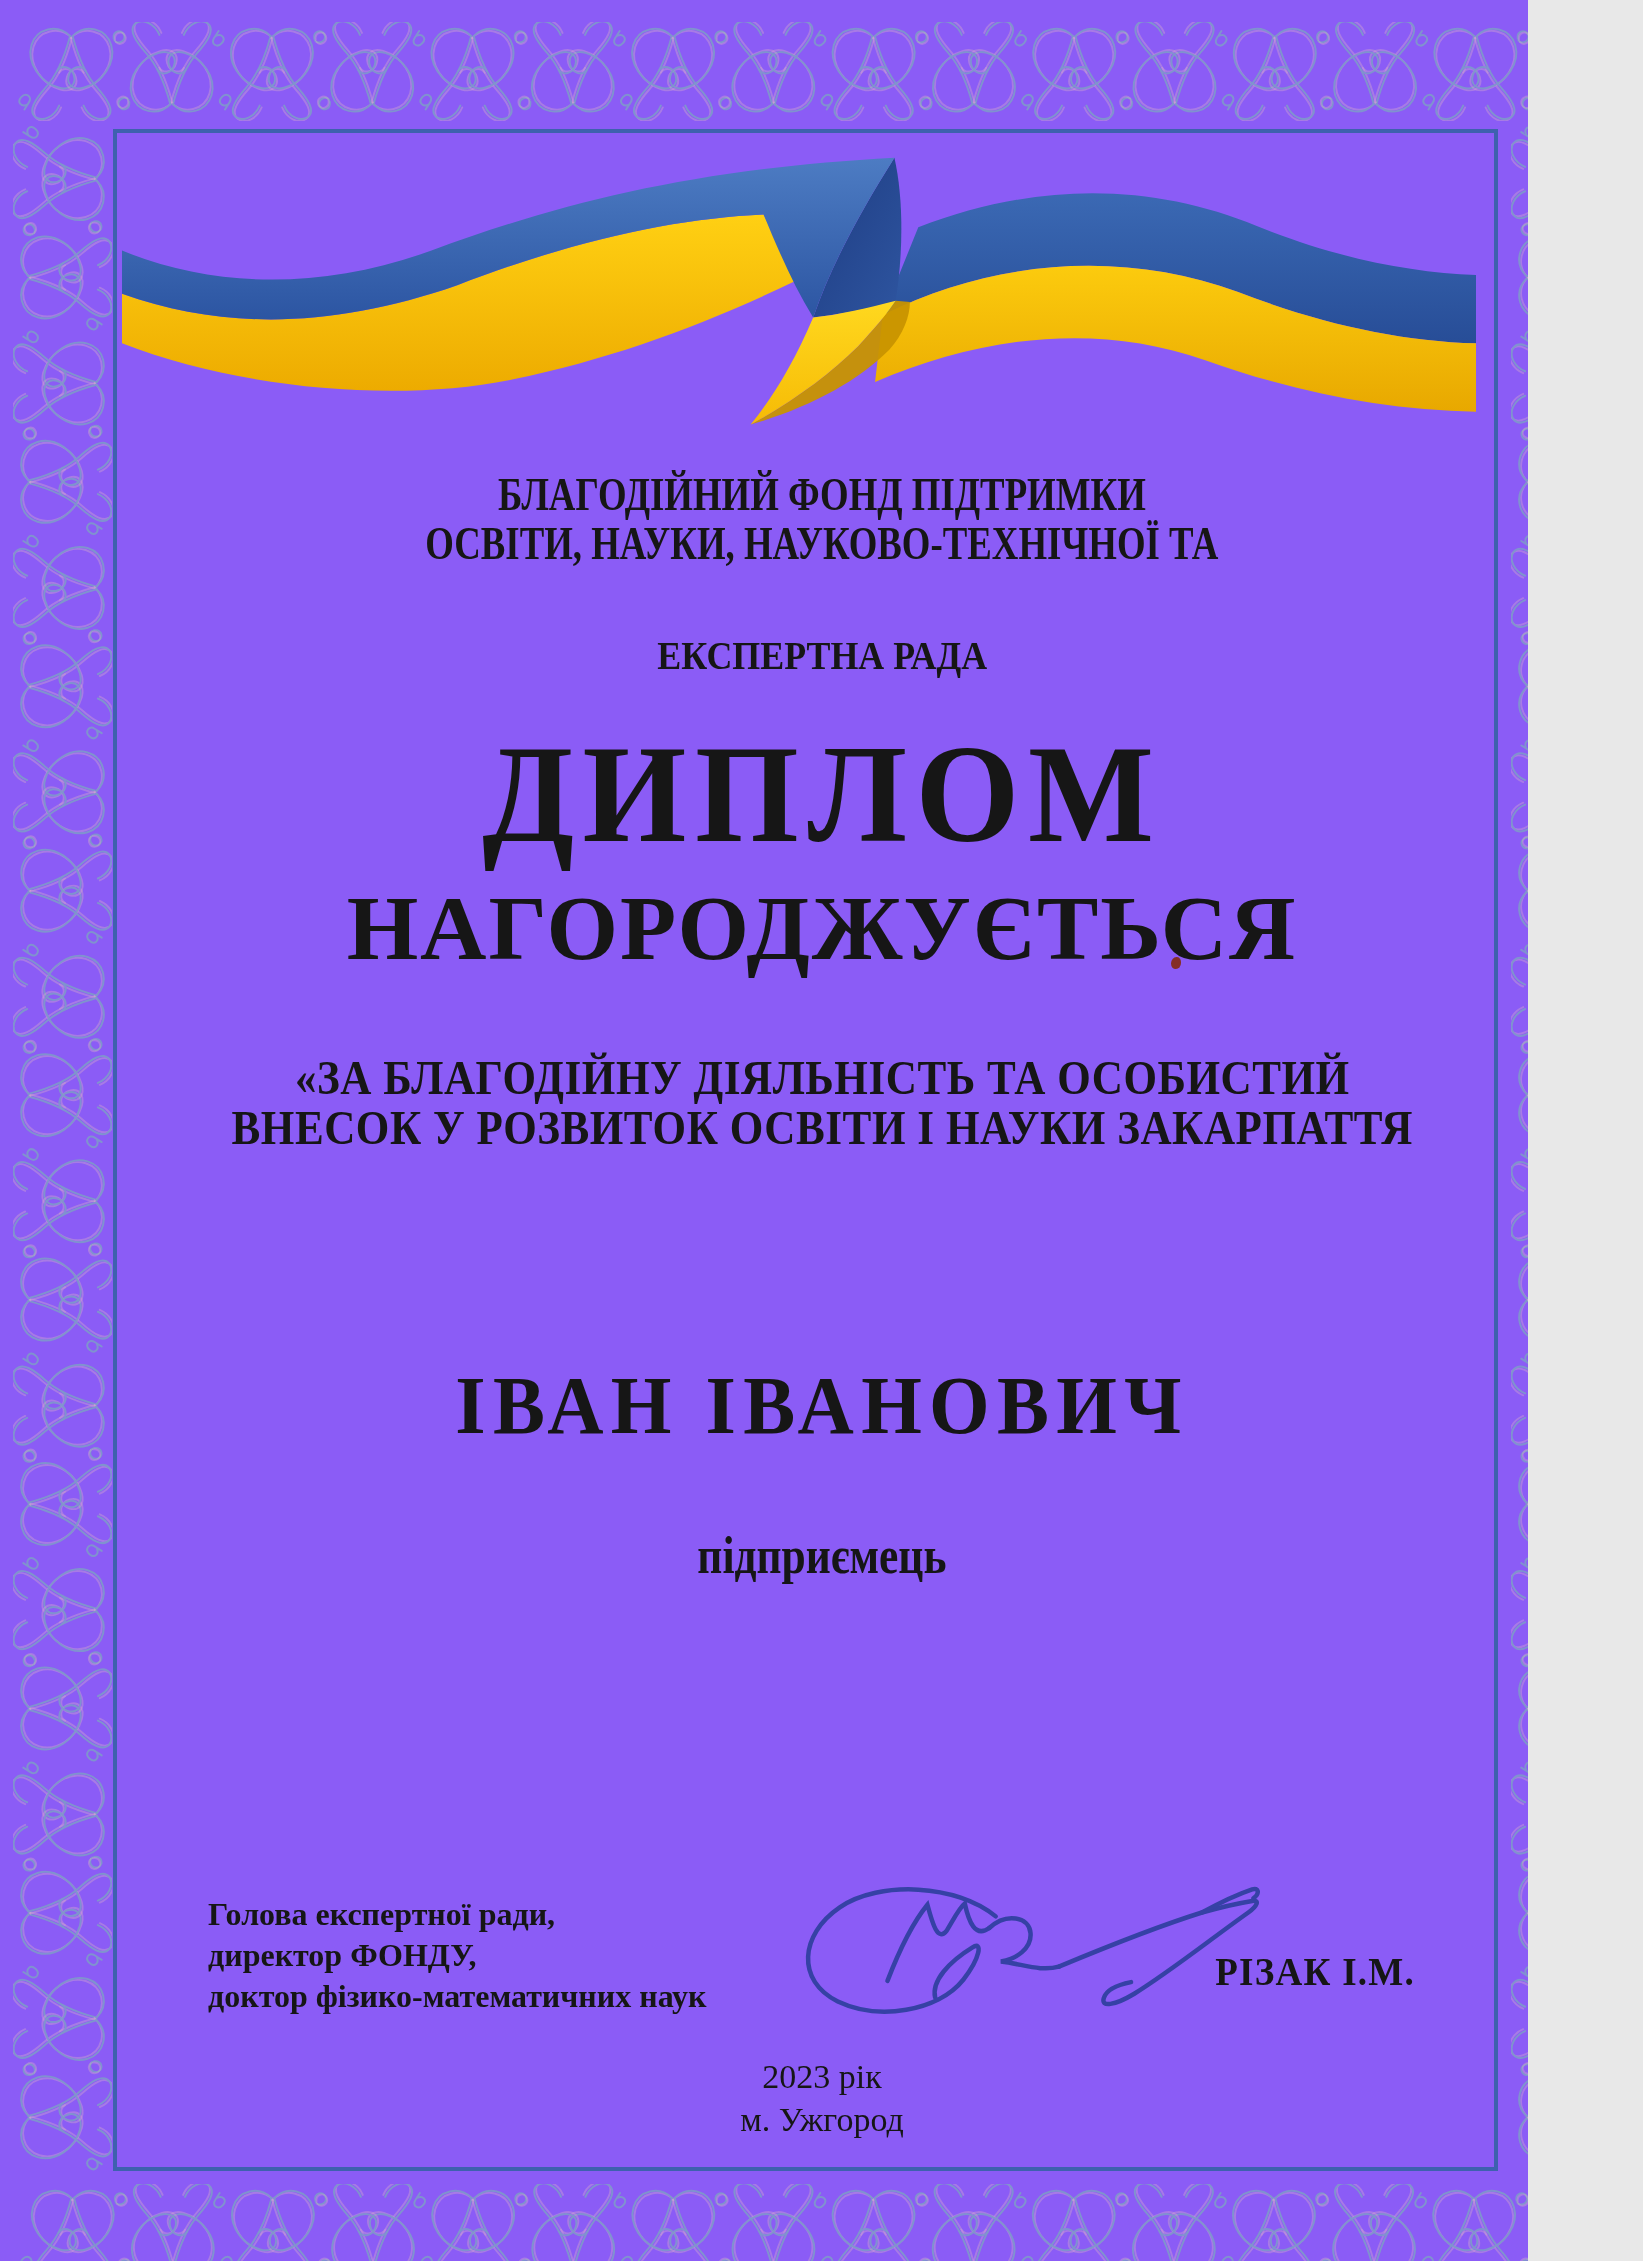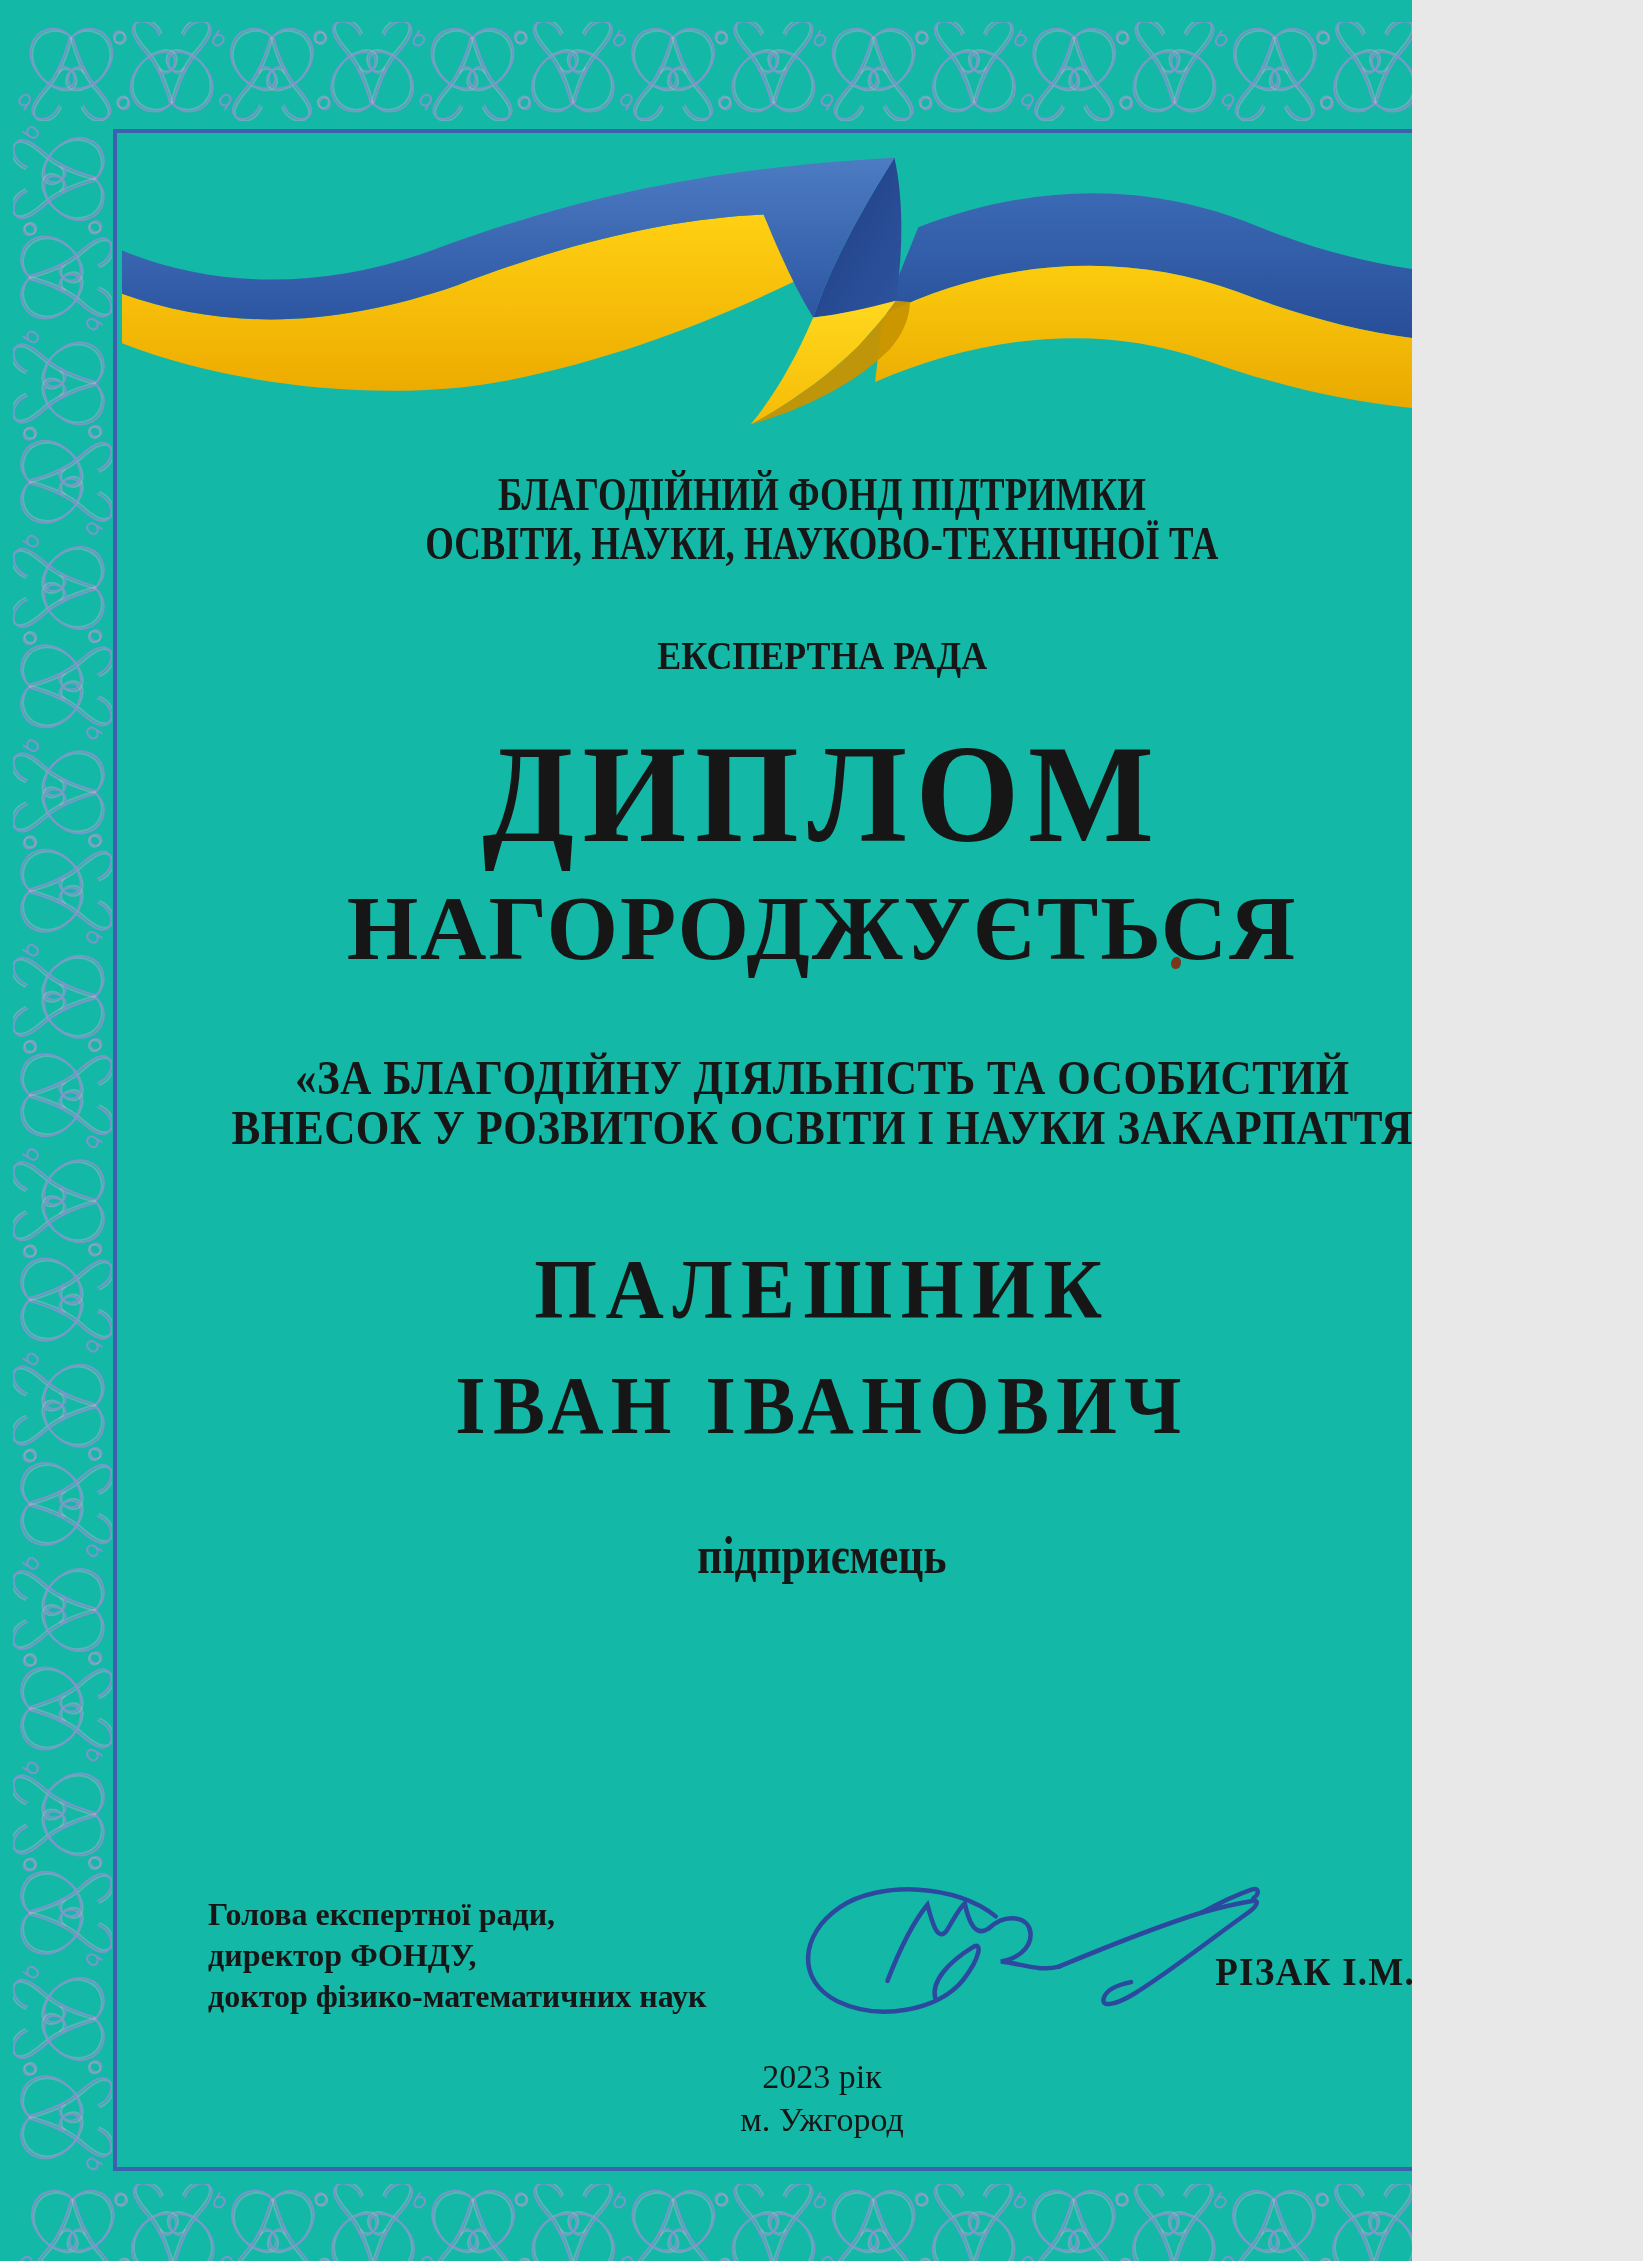--- a/index.html
+++ b/index.html
@@ -1,18 +1,18 @@
 <!DOCTYPE html>
 <html style="font-size:10.3px"><head>
 <meta charset="utf-8">
 <style>
   html,body{margin:0;padding:0;background:#e8e8e8;}
   .page{
-    position:relative; width:1412px; height:2261px; overflow:hidden;
-    background:#14b8a6; color:#161616;
+    position:relative; width:1528px; height:2261px; overflow:hidden;
+    background:#8b5cf6; color:#161616;
     font-family:"Liberation Serif","DejaVu Serif",serif;
   }
   
   svg.orn{position:absolute;}
   .pk{stroke:#d8aecb;opacity:.38;stroke-width:3;fill:none;stroke-linecap:round;}
   .mn{stroke:#8095cc;opacity:.95;stroke-width:3.1;fill:none;stroke-linecap:round;}
   
   .frame{
     position:absolute; left:113px; top:129px; width:1385px; height:2042px;
     border:4.5px solid #3e61ae; box-sizing:border-box;
@@ -197,21 +197,20 @@
 
   <div class="cline council b" style="top:636px"><span class="cond" style="--sx:.92">ЕКСПЕРТНА РАДА</span></div>
 
   <div class="cline title b" style="top:725px"><span class="cond" style="--sx:.96">ДИПЛОМ</span></div>
 
   <div class="cline subtitle b" style="top:882px"><span class="cond">НАГОРОДЖУЄТЬСЯ</span></div>
 
   <div class="cline quote b" style="top:1053px"><span class="cond" style="--sx:.88">«ЗА БЛАГОДІЙНУ ДІЯЛЬНІСТЬ ТА ОСОБИСТИЙ</span></div>
   <div class="cline quote b" style="top:1103px"><span class="cond" style="--sx:.88">ВНЕСОК У РОЗВИТОК ОСВІТИ І НАУКИ ЗАКАРПАТТЯ</span></div>
 
-  <div class="cline surname b" style="top:1247px"><span class="cond" style="--sx:.95">ПАЛЕШНИК</span></div>
   <div class="cline givenname b" style="top:1365px"><span class="cond" style="--sx:.95">ІВАН ІВАНОВИЧ</span></div>
   <div class="cline role b" style="top:1529px"><span class="cond" style="--sx:.82">підприємець</span></div>
 
   <div class="sigblock">
     <div>Голова експертної ради,</div>
     <div>директор ФОНДУ,</div>
     <div>доктор фізико-математичних наук</div>
   </div>
 
   <svg style="position:absolute;left:783px;top:1879px" width="477" height="145" viewBox="0 0 740 225" fill="none" stroke="#2f3f9f" stroke-width="7" stroke-linecap="round" opacity=".92">

